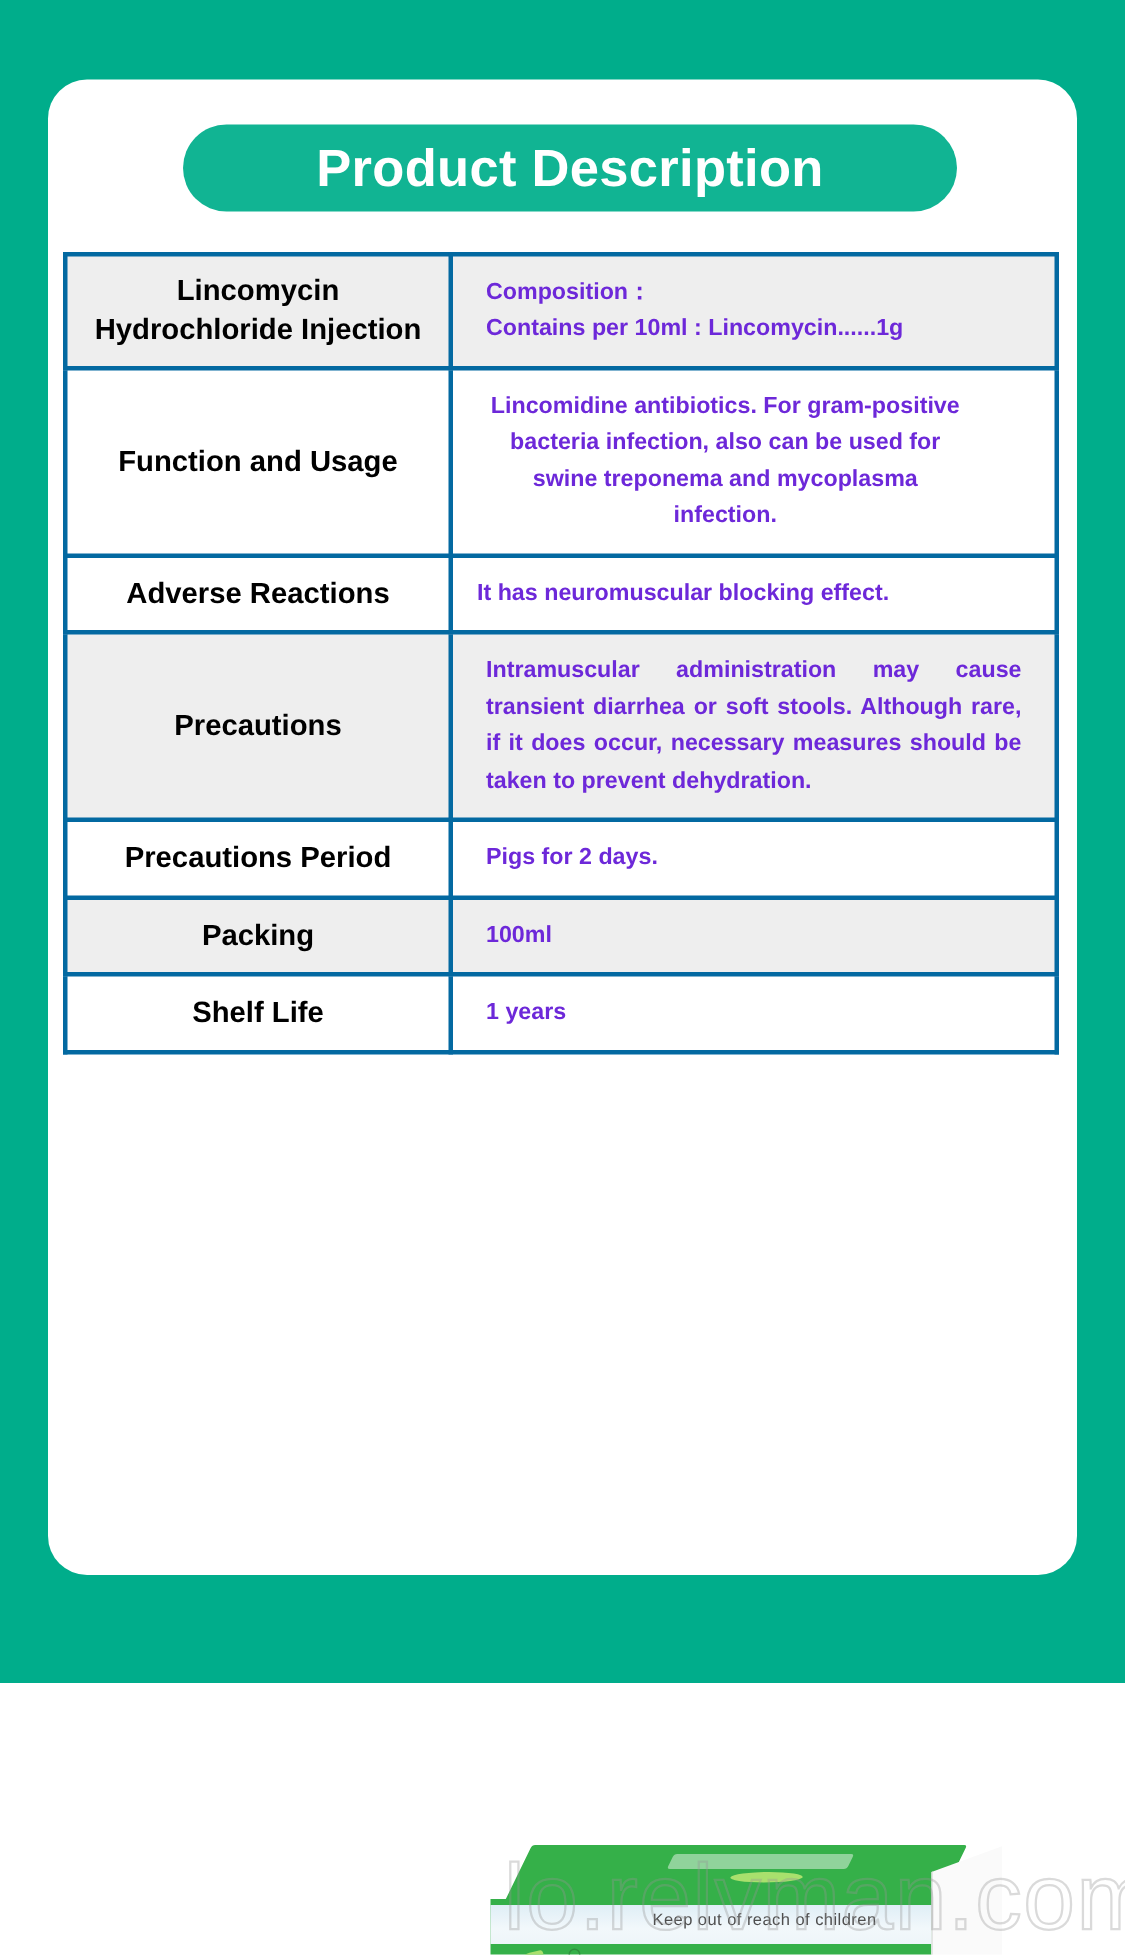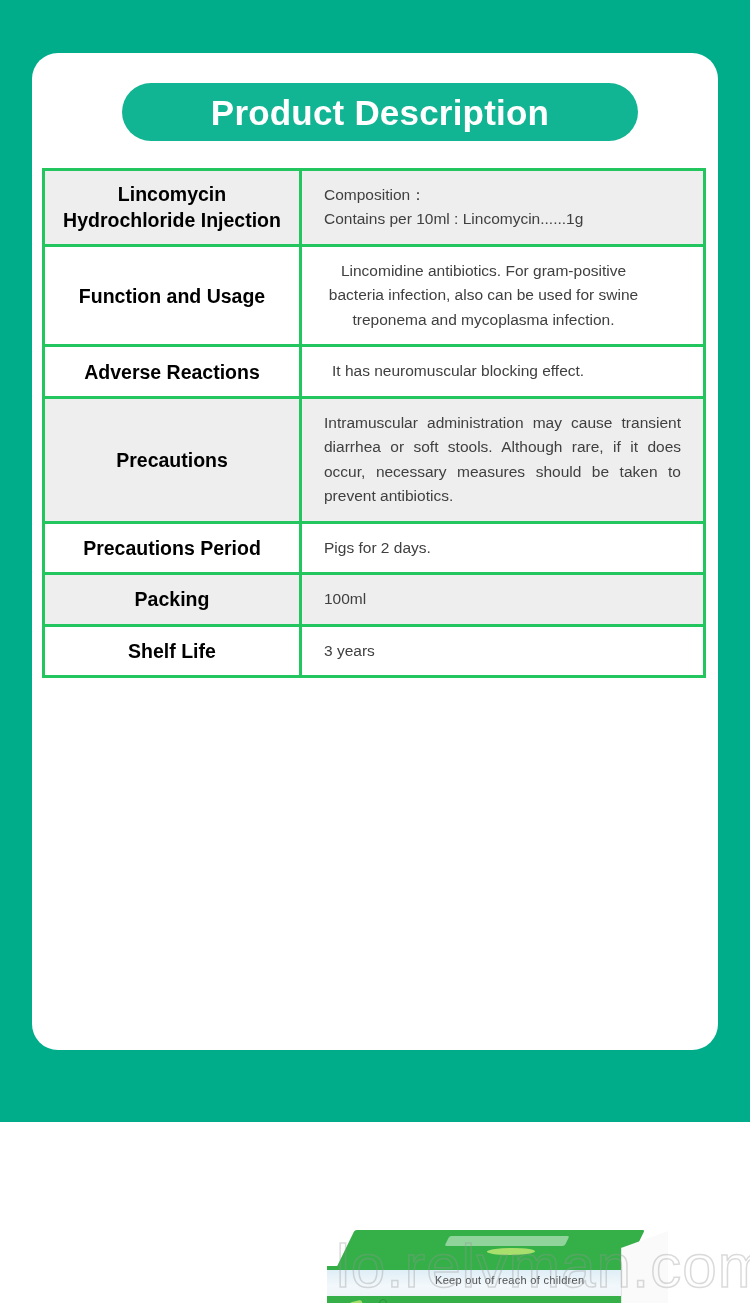--- a/index.html
+++ b/index.html
@@ -61,44 +61,45 @@
   
   .spec-table {
     position: absolute;
     left: 10px;
     top: 115px;
     width: 661px;
     border-collapse: collapse;
     table-layout: fixed;
   }
   .spec-table td {
-    border: 3px solid #22c55e;
+    border: 3px solid #0369a1;
     vertical-align: middle;
     padding: 0;
   }
   .spec-table col.c-label { width: 257px; }
   .spec-table col.c-value { width: 404px; }
 
   .row-grey td { background: #eeeeee; }
   .row-white td { background: #ffffff; }
 
   td.label-cell {
     text-align: center;
     font-size: 19.5px;
     font-weight: bold;
     color: #000000;
     line-height: 1.35;
     padding: 10px 8px;
   }
   td.value-cell {
     font-size: 15.5px;
-    color: #404040;
+    color: #6d28d9;
     line-height: 1.58;
     padding: 12px 22px 12px 22px;
     text-align: left;
+    font-weight: bold;
   }
   td.value-cell.justify {
     text-align: justify;
     text-align-last: left;
   }
 
   
   .bottom-area {
     position: absolute;
     left: 0;
@@ -243,41 +244,41 @@
         </tr>
 
         <tr class="row-white">
           <td class="label-cell">Function and Usage</td>
           <td class="value-cell" style="padding-right:60px;text-align:center;">Lincomidine antibiotics. For gram-positive bacteria infection, also can be used for swine treponema and mycoplasma infection.</td>
         </tr>
 
 
         <tr class="row-white">
           <td class="label-cell">Adverse Reactions</td>
-          <td class="value-cell" style="padding-left:30px;margin-left:33px;">It has neuromuscular blocking effect.</td>
+          <td class="value-cell" style="padding-left:16px;margin-left:33px;">It has neuromuscular blocking effect.</td>
         </tr>
 
         <tr class="row-grey">
           <td class="label-cell">Precautions</td>
-          <td class="value-cell justify">Intramuscular administration may cause transient diarrhea or soft stools. Although rare, if it does occur, necessary measures should be taken to prevent antibiotics.</td>
+          <td class="value-cell justify">Intramuscular administration may cause transient diarrhea or soft stools. Although rare, if it does occur, necessary measures should be taken to prevent dehydration.</td>
         </tr>
 
         <tr class="row-white">
           <td class="label-cell">Precautions Period</td>
           <td class="value-cell">Pigs for 2 days.</td>
         </tr>
 
         <tr class="row-grey">
           <td class="label-cell">Packing</td>
           <td class="value-cell">100ml</td>
         </tr>
 
         <tr class="row-white">
           <td class="label-cell">Shelf Life</td>
-          <td class="value-cell">3 years</td>
+          <td class="value-cell">1 years</td>
         </tr>
 
       </tbody>
     </table>
 
   </div>
 </div>
 
 <div class="bottom-area">
 

